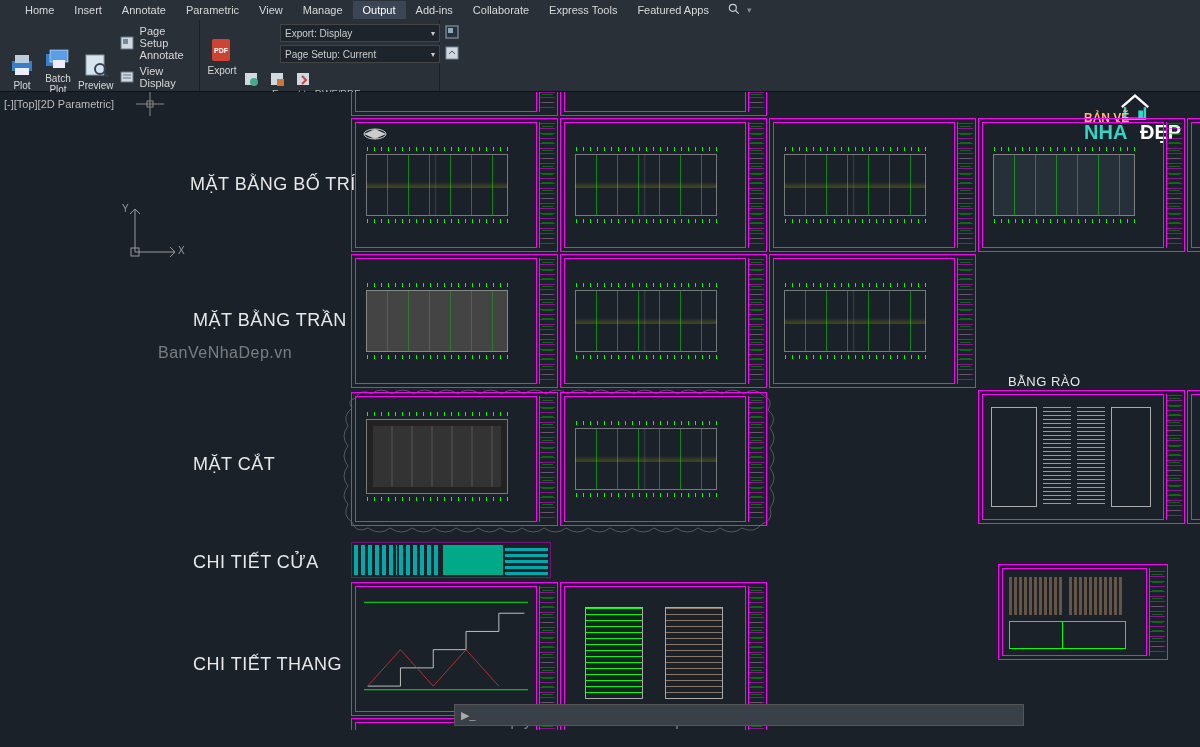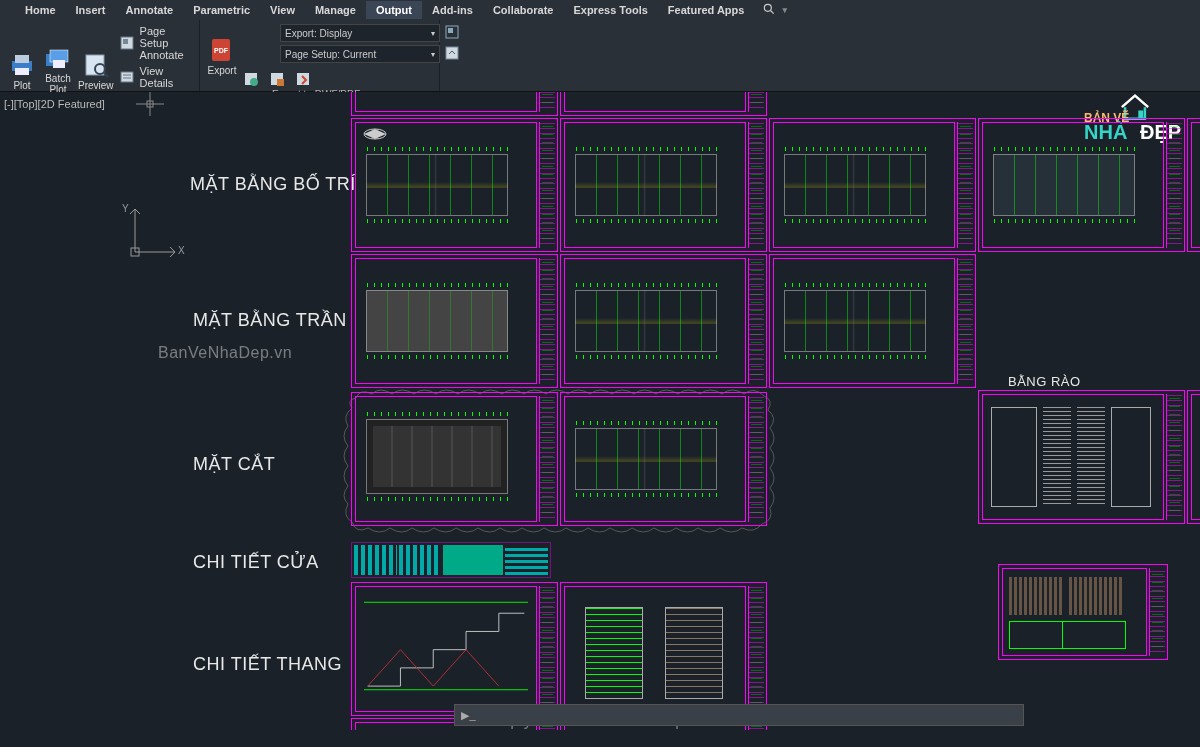--- a/index.html
+++ b/index.html
@@ -15,21 +15,20 @@
 }
 
 
 .menubar {
   height: 20px;
   background: #2a3038;
   display: flex;
   align-items: center;
   padding-left: 15px;
   gap: 0;
-  font-weight: bold;
 }
 .menubar .item {
   padding: 3px 10px;
   font-size: 11px;
   color: #d8d8d8;
   cursor: pointer;
 }
 .menubar .item.active {
   background: #3a4555;
   color: #fff;
@@ -307,21 +306,21 @@
           <span>Page Setup Annotate</span>
         </div>
         <div class="list-item">
           <span class="sm-ico">
               <svg width="14" height="14">
                 <rect x="1" y="2" width="12" height="10" fill="#d0d8e0" stroke="#678"></rect>
                 <line x1="3" y1="5" x2="11" y2="5" stroke="#678"></line>
                 <line x1="3" y1="8" x2="11" y2="8" stroke="#678"></line>
               </svg>
             </span>
-          <span>View Details</span>
+          <span>View Display</span>
         </div>
         <div class="list-item">
           <span class="sm-ico">
               <svg width="14" height="14">
                 <rect x="2" y="4" width="10" height="7" fill="#3a7ec8"></rect>
                 <rect x="4" y="1" width="6" height="4" fill="#bcd"></rect>
               </svg>
             </span>
           <span>Plotter Manager</span>
         </div>
@@ -383,21 +382,21 @@
             </span>
         </div>
       </div>
     </div>
     <div class="title"><span>Export to DWF/PDF</span> <span class="chev">▾</span></div>
   </div>
 </div>
 
 <div class="drawing-area">
 
-  <div class="view-label">[-][Top][2D Featured]</div>
+  <div class="view-label">[-][Top][2D Parametric]</div>
 
   <svg style="position:absolute;left:130px;top:0" width="40" height="30">
     <line x1="20" y1="0" x2="20" y2="24" stroke="#888"></line>
       <line x1="6" y1="12" x2="34" y2="12" stroke="#888"></line>
     <rect x="17" y="9" width="6" height="6" fill="none" stroke="#888"></rect>
   </svg>
 
   <div class="ucs">
     <svg width="70" height="70">
       <line x1="15" y1="55" x2="55" y2="55" stroke="#999" stroke-width="1"></line>

